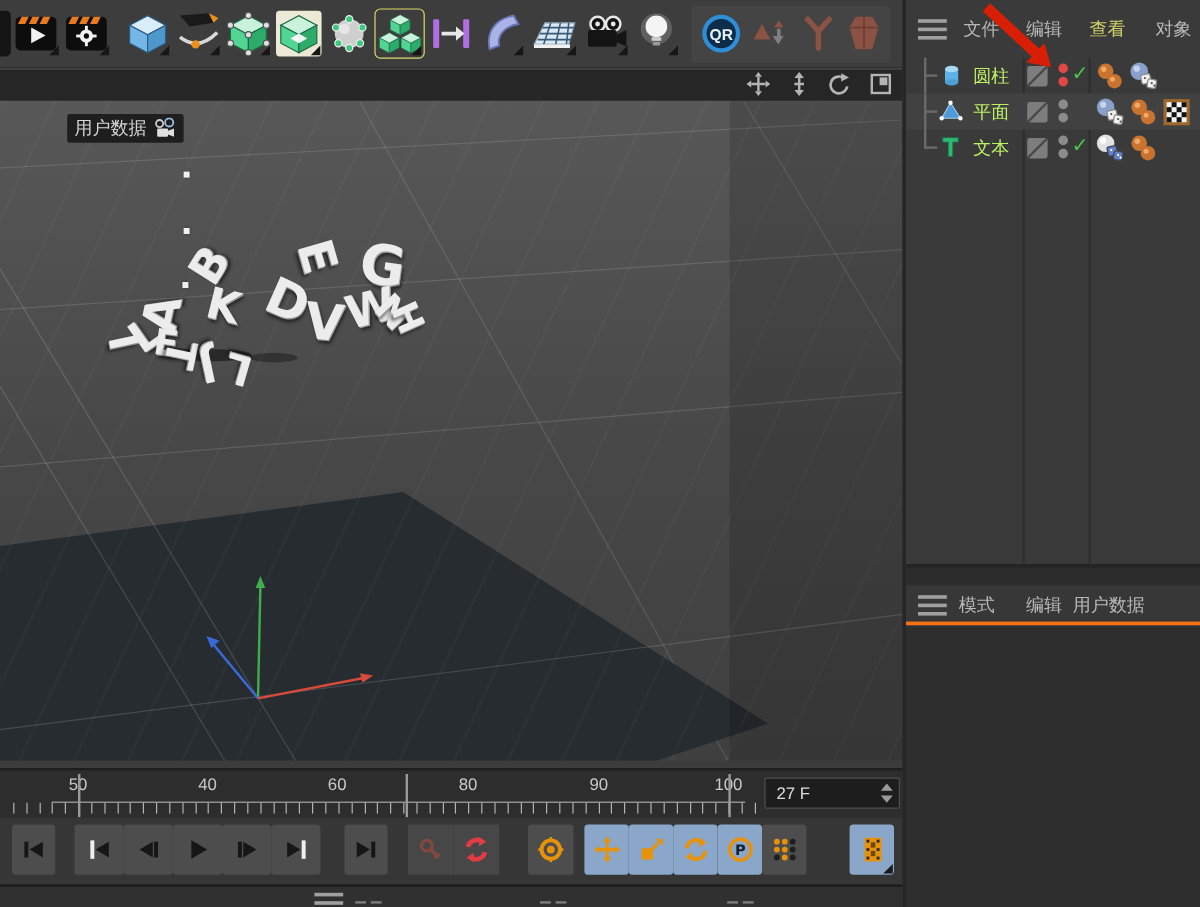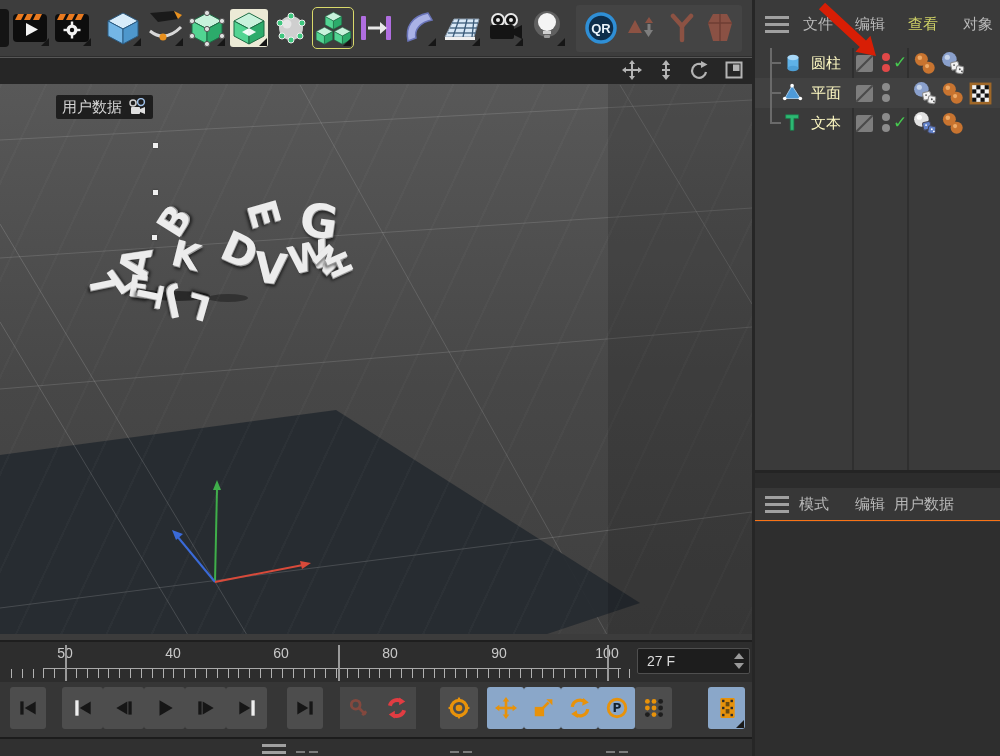--- a/index.html
+++ b/index.html
@@ -89,37 +89,37 @@
   .menu-item{position:absolute;top:15px;color:#b9b9b9;font-size:15px;white-space:nowrap;}
   .menu-item.active{color:#cdd066;}
   .om-col-line{position:absolute;width:2px;background:#2f2f2f;top:48px;height:422px;}
   .om-row{position:absolute;left:0;width:245px;height:30px;}
   .om-row.alt{background:#414141;}
   .om-trunk{position:absolute;left:15px;top:0;width:2px;height:30px;background:#6a6a6a;}
   .om-trunk.last{height:16px;}
   .om-branch{position:absolute;left:15px;top:14px;width:11px;height:2px;background:#6a6a6a;}
   .om-icon{position:absolute;left:27px;top:4px;width:22px;height:22px;}
   .om-icon svg{width:22px;height:22px;display:block;}
-  .om-label{position:absolute;left:56px;top:6px;color:#fef9c3;font-size:15px;}
+  .om-label{position:absolute;left:56px;top:6px;color:#bef264;font-size:15px;}
   .vis-square{position:absolute;left:101px;top:7px;width:17px;height:17px;background:#7d7d7d;
         border-radius:2px;overflow:hidden;}
   .vis-square:after{content:"";position:absolute;left:-3px;top:7px;width:24px;height:2px;
         background:#4a4a4a;transform:rotate(-45deg);}
   .vdot{position:absolute;left:127px;width:8px;height:8px;border-radius:50%;}
   .vdot.top{top:5px;} .vdot.bot{top:16px;}
   .vdot.red{background:#e04848;} .vdot.gray{background:#8b8b8b;}
   .om-check{position:absolute;left:138px;top:4px;color:#46c84f;font-size:17px;font-weight:bold;
         font-family:"DejaVu Sans",sans-serif;}
   .tagbox{position:absolute;left:157px;top:3px;display:flex;gap:2px;}
   .tagbox .tag{width:26px;height:25px;}
   .tagbox svg{width:25px;height:25px;display:block;}
   .am-strip{position:absolute;left:0;top:470px;width:245px;height:18px;background:#2c2c2c;
         border-top:3px solid #242424;}
   .am-header{position:absolute;left:0;top:488px;width:245px;height:33px;background:#373737;
-        border-bottom:1px solid #f97316;}
+        border-bottom:3px solid #f97316;}
   .am-header .burger{position:absolute;left:10px;top:8px;}
   .am-body{position:absolute;left:0;top:522px;width:245px;height:234px;background:#2e2e2e;}
 
   .arrow-overlay{position:absolute;left:0;top:0;pointer-events:none;z-index:50;}
 </style>
 </head>
 <body>
 
 <div id="app">
 

